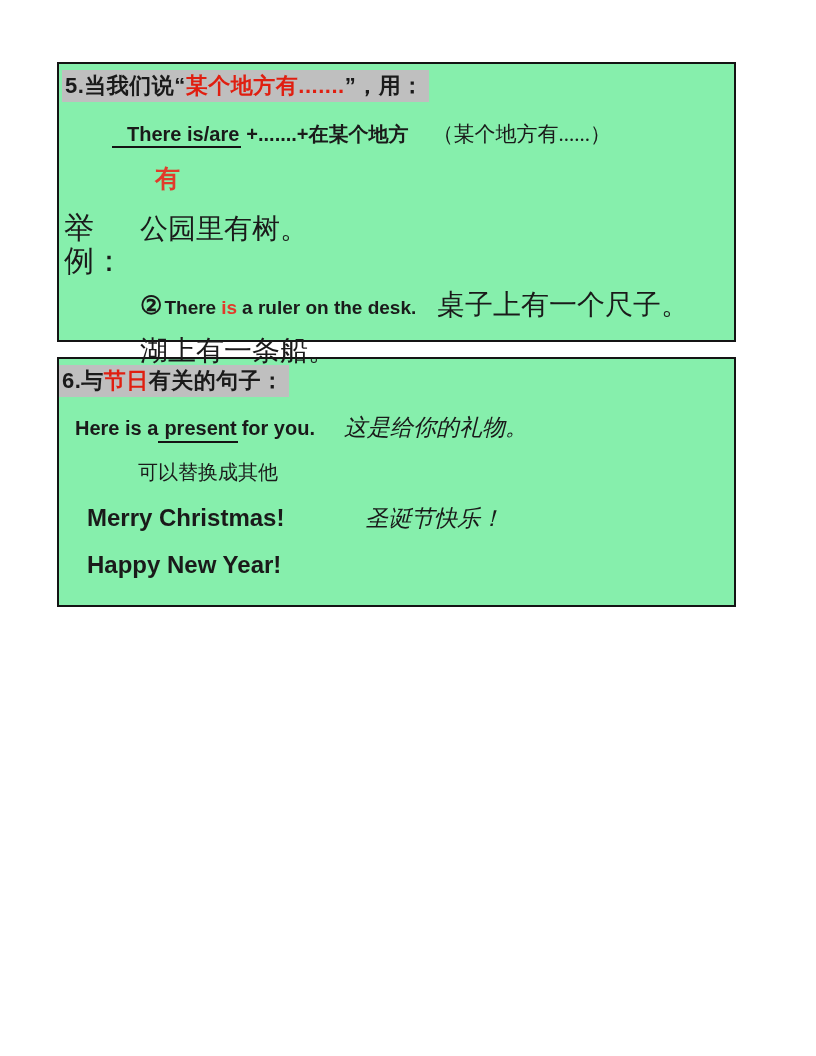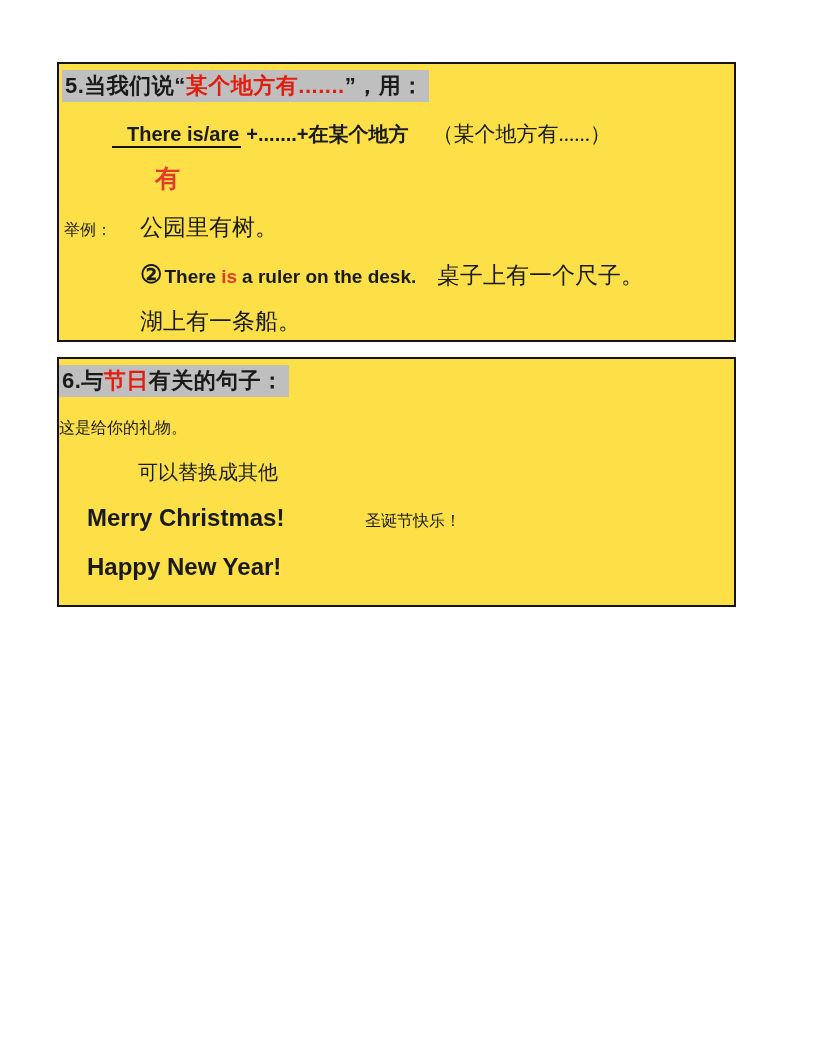--- a/index.html
+++ b/index.html
@@ -10,21 +10,21 @@
     font-family: "Liberation Sans", sans-serif;
     overflow: hidden;
   }
   .page { width: 816px; height: 1056px; position: relative; padding-top: 62px; box-sizing: border-box; }
 
   .box {
     margin-left: 57px;
     width: 675px;
     border: 2px solid #141414;
     box-sizing: content-box;
-    background: #fde047;
+    background: #86efac;
   }
   #box5 { height: 276px; }
   #box6 { margin-top: 15px; height: 246px; }
 
   .hl { background: #bfbfbf; display: inline-block; padding: 1px 5px 2px 3px; }
   .title-line { margin: 6px 0 0 3px; line-height: 29px; }
   .t { font-weight: bold; font-size: 22px; letter-spacing: 0.5px; }
   .tred { color: #e01e10; }
 
   
@@ -40,34 +40,34 @@
     margin-top: 15px; padding-left: 96px;
     font-size: 25px; line-height: 30px; font-weight: bold;
     font-family: "Liberation Serif", serif;
     color: #e13b2b;
   }
 
   .examples { margin-top: 17px; }
   .exrow { display: flex; align-items: baseline; line-height: 33px; margin-bottom: 12px; }
   .exlabel {
     flex: none; width: 81px; padding-left: 5px; box-sizing: border-box;
-    font-family: "Liberation Serif", serif; font-size: 16px;
+    font-family: "Liberation Serif", serif; font-size: 30px;
   }
   .exeng { flex: none; width: 297px; font-weight: bold; font-size: 19px; }
   .num { font-size: 25px; font-weight: 600; margin-right: 2px; }
   .rw { margin: 0 5px; color: #e13b2b; }
-  .exzh { font-family: Liberation Sans, sans-serif; font-size: 23px; }
+  .exzh { font-family: Liberation Mono, monospace; font-size: 28px; }
 
   
   .sent-row, .greet-row { display: flex; align-items: baseline; line-height: 30px; }
   .sent-row { margin-top: 16px; }
   .sent-eng { flex: none; width: 285px; padding-left: 16px; box-sizing: border-box; font-weight: bold; font-size: 20px; }
   .u2 { border-bottom: 2px solid #141414; padding: 0 1px 2px 6px; }
   .post { margin-left: 4px; }
-  .sent-zh, .greet-zh { font-family: "Liberation Serif", serif; font-size: 16px; }
+  .sent-zh, .greet-zh { font-family: "Liberation Serif", serif; font-size: 23px; font-style: italic; }
   .note {
     margin-top: 14px; padding-left: 79px;
     font-family: "Liberation Serif", serif; font-size: 20px; line-height: 30px;
   }
   .greet-row { margin-top: 16px; }
   .greet-eng { flex: none; width: 306px; padding-left: 28px; box-sizing: border-box; font-weight: bold; font-size: 24px; }
 </style>
 </head>
 <body>
 
@@ -100,20 +100,21 @@
       </div>
     </div>
   </div>
 
   <div class="box" id="box6">
     <div class="title-line" style="margin-left:0;">
       <span class="hl t"><span>6.</span><span>与</span><span class="tred">节日</span><span>有关的句子：</span></span>
     </div>
 
     <div class="sent-row">
+      <span class="sent-eng"><span>Here is a</span><span class="u2">present</span><span class="post">for you.</span></span>
       <span class="sent-zh">这是给你的礼物。</span>
     </div>
 
     <div class="note">可以替换成其他</div>
 
     <div class="greet-row">
       <span class="greet-eng">Merry Christmas!</span>
       <span class="greet-zh">圣诞节快乐！</span>
     </div>
     <div class="greet-row">

